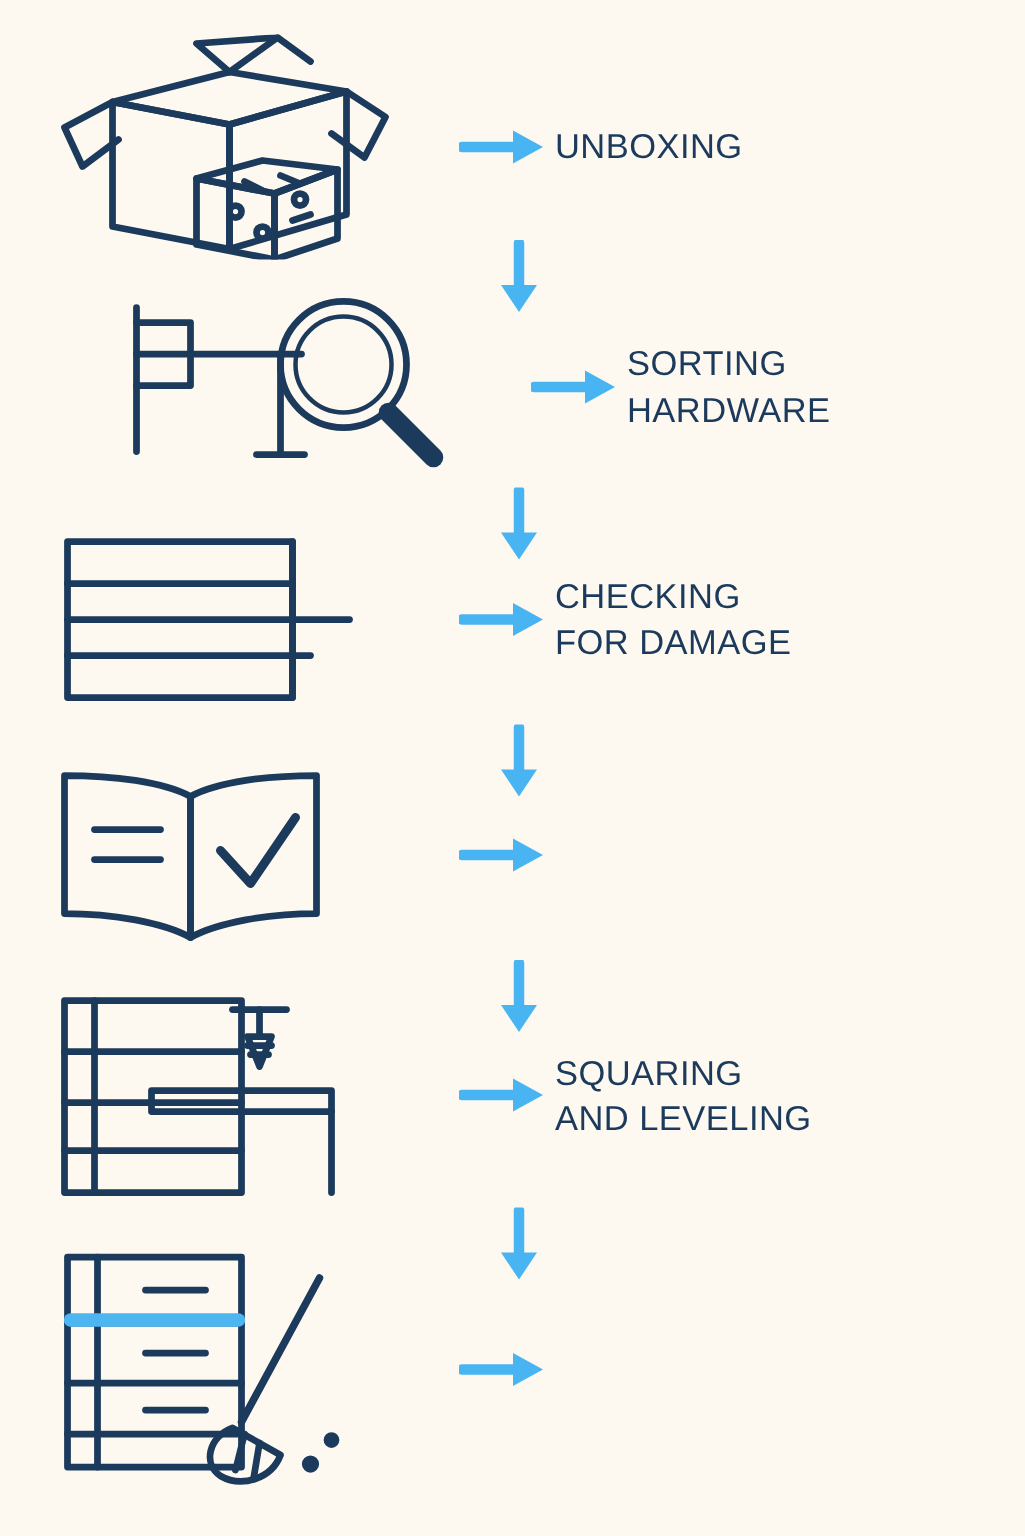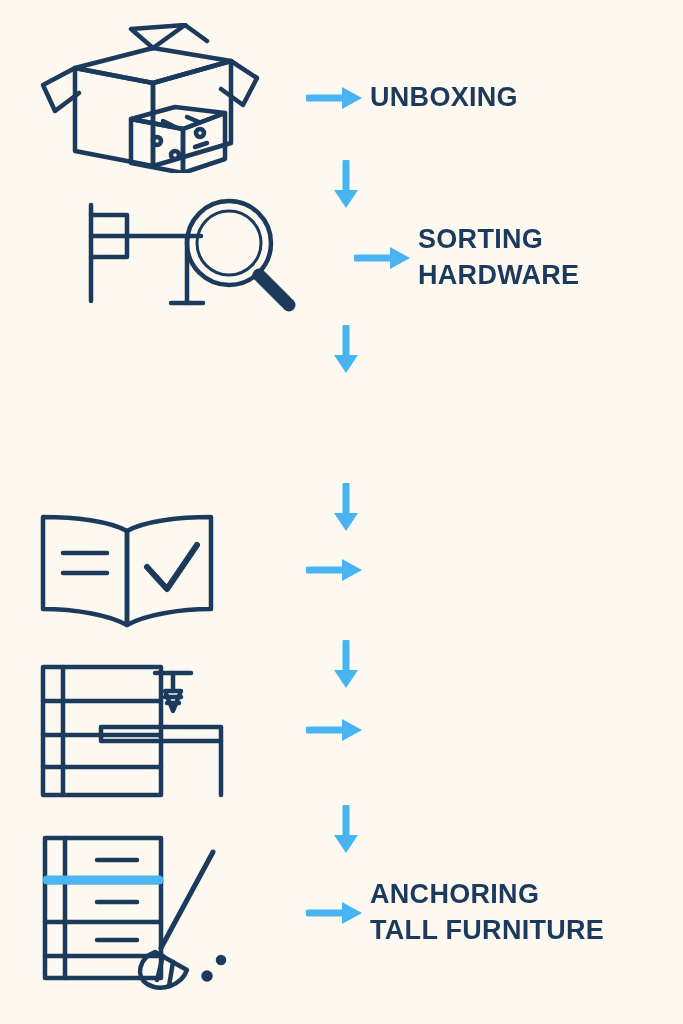--- a/index.html
+++ b/index.html
@@ -40,22 +40,22 @@
     display: flex;
     align-items: center;
     justify-content: center;
   }
   .label-cell {
     flex: 1 1 auto;
     display: flex;
     align-items: center;
   }
   .step-label {
-    font-size: 27px;
-    font-weight: bold;
+    font-size: 23px;
+    font-weight: normal;
     color: #1b3a5c;
     line-height: 1.32;
     letter-spacing: 0.3px;
     text-transform: uppercase;
     white-space: pre-line;
   }
   .v-arrow {
     position: absolute;
   }
   
@@ -159,20 +159,43 @@
         <line x1="2" y1="13" x2="36" y2="13" stroke="#49b4f2" stroke-width="7" stroke-linecap="round"></line>
         <polygon points="56,13 36,2 36,24" fill="#49b4f2"></polygon>
       </svg>
     </div>
     <div class="label-cell">
       <div class="step-label">SORTING
 HARDWARE</div>
     </div>
   </div>
 
+  <div class="step" id="step-3">
+    <div class="icon-cell">
+      <svg width="230" height="120" viewBox="0 0 230 120">
+        <g fill="none" stroke="#1b3a5c" stroke-width="4.5" stroke-linejoin="round" stroke-linecap="round">
+          <rect x="10" y="8" width="150" height="104"></rect>
+          <path d="M10 36 L160 36"></path>
+          <path d="M10 60 L198 60"></path>
+          <path d="M10 84 L172 84"></path>
+          <path d="M160 8 L160 112"></path>
+        </g>
+      </svg>
+    </div>
+    <div class="arrow-cell">
+      <svg width="58" height="26" viewBox="0 0 58 26">
+        <line x1="2" y1="13" x2="36" y2="13" stroke="#49b4f2" stroke-width="7" stroke-linecap="round"></line>
+        <polygon points="56,13 36,2 36,24" fill="#49b4f2"></polygon>
+      </svg>
+    </div>
+    <div class="label-cell">
+      <div class="step-label">CHECKING
+FOR DAMAGE</div>
+    </div>
+  </div>
 
   <div class="step" id="step-4">
     <div class="icon-cell">
       <svg width="230" height="130" viewBox="0 0 230 130">
         <g fill="none" stroke="#1b3a5c" stroke-width="4.5" stroke-linejoin="round" stroke-linecap="round">
 
           <path d="M8 12 L8 104 C40 104 74 110 92 120 L92 26 C74 16 40 12 8 12 Z"></path>
 
           <path d="M176 12 L176 104 C144 104 110 110 92 120 L92 26 C110 16 144 12 176 12 Z"></path>
 
@@ -211,20 +234,24 @@
           <path d="M130 42 L146 42"></path>
           <path d="M132 48 L144 48"></path>
         </g>
       </svg>
     </div>
     <div class="arrow-cell">
       <svg width="58" height="26" viewBox="0 0 58 26">
         <line x1="2" y1="13" x2="36" y2="13" stroke="#49b4f2" stroke-width="7" stroke-linecap="round"></line>
         <polygon points="56,13 36,2 36,24" fill="#49b4f2"></polygon>
       </svg>
+    </div>
+    <div class="label-cell">
+      <div class="step-label">SQUARING
+AND LEVELING</div>
     </div>
   </div>
 
   <div class="step" id="step-6">
     <div class="icon-cell">
       <svg width="230" height="165" viewBox="0 0 230 165">
         <g fill="none" stroke="#1b3a5c" stroke-width="4.5" stroke-linejoin="round" stroke-linecap="round">
 
           <rect x="10" y="8" width="116" height="140"></rect>
           <path d="M10 52 L126 52"></path>
@@ -245,19 +272,15 @@
           <circle cx="186" cy="130" r="3" fill="#1b3a5c"></circle>
         </g>
       </svg>
     </div>
     <div class="arrow-cell">
       <svg width="58" height="26" viewBox="0 0 58 26">
         <line x1="2" y1="13" x2="36" y2="13" stroke="#49b4f2" stroke-width="7" stroke-linecap="round"></line>
         <polygon points="56,13 36,2 36,24" fill="#49b4f2"></polygon>
       </svg>
     </div>
-    <div class="label-cell">
-      <div class="step-label">ANCHORING
-TALL FURNITURE</div>
-    </div>
   </div>
 
 </div>
 
 </body></html>

